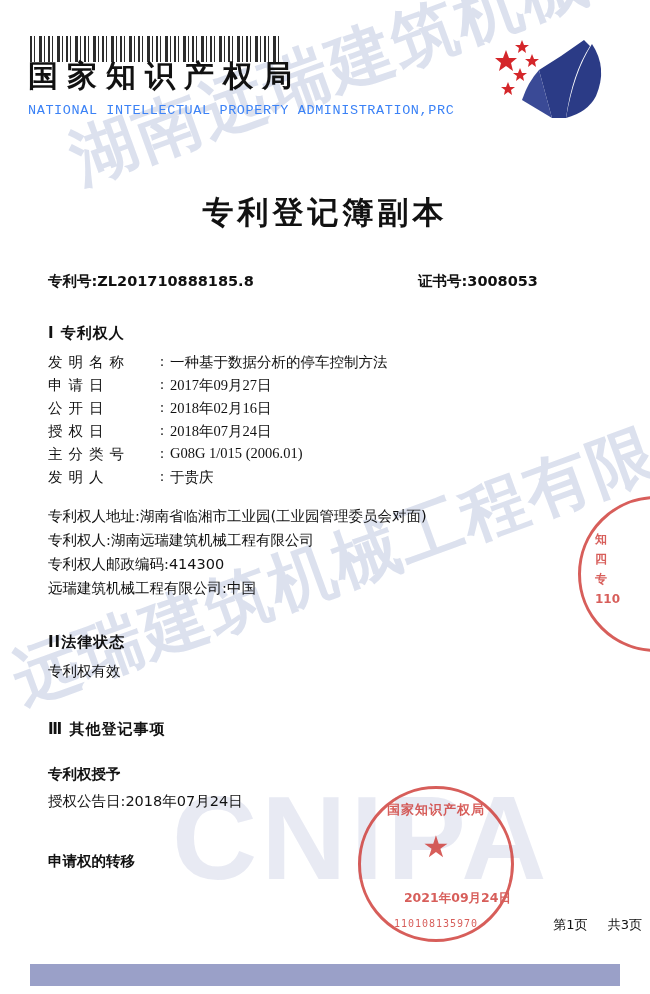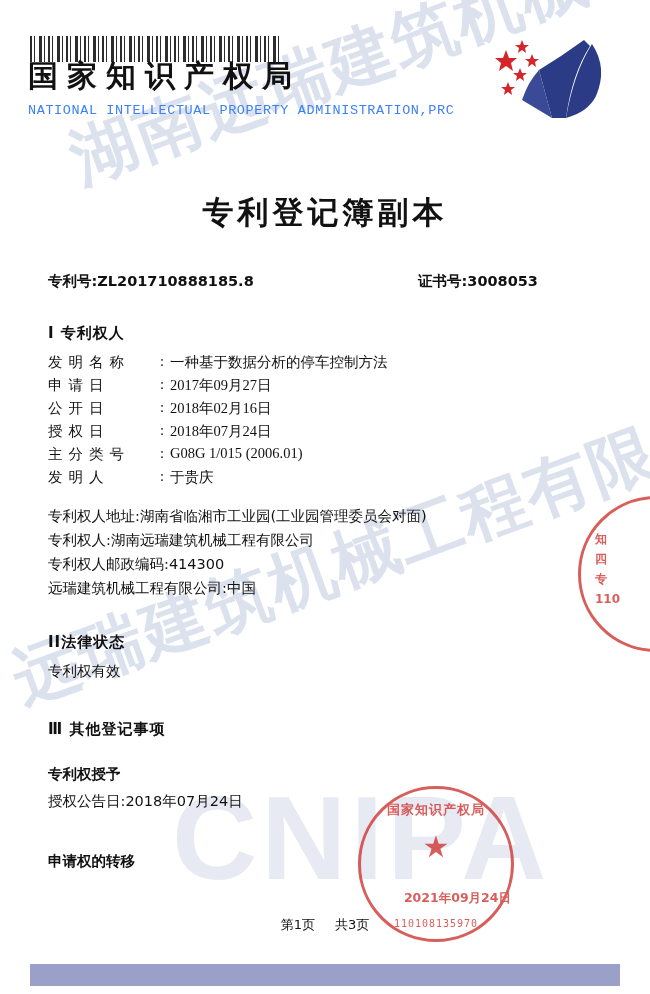--- a/index.html
+++ b/index.html
@@ -237,21 +237,21 @@
     line-height: 20px;
     font-family: "DejaVu Sans", sans-serif;
   }
 
   
   .footer {
     position: absolute;
     left: 0;
     right: 0;
     bottom: 60px;
-    text-align: center;
+    text-align: right;
     font-size: 13px;
     font-family: "DejaVu Sans", sans-serif;
     z-index: 3;
   }
   .footer span { margin: 0 8px; }
   .bottom-bar {
     position: absolute;
     left: 30px;
     right: 30px;
     bottom: 8px;

